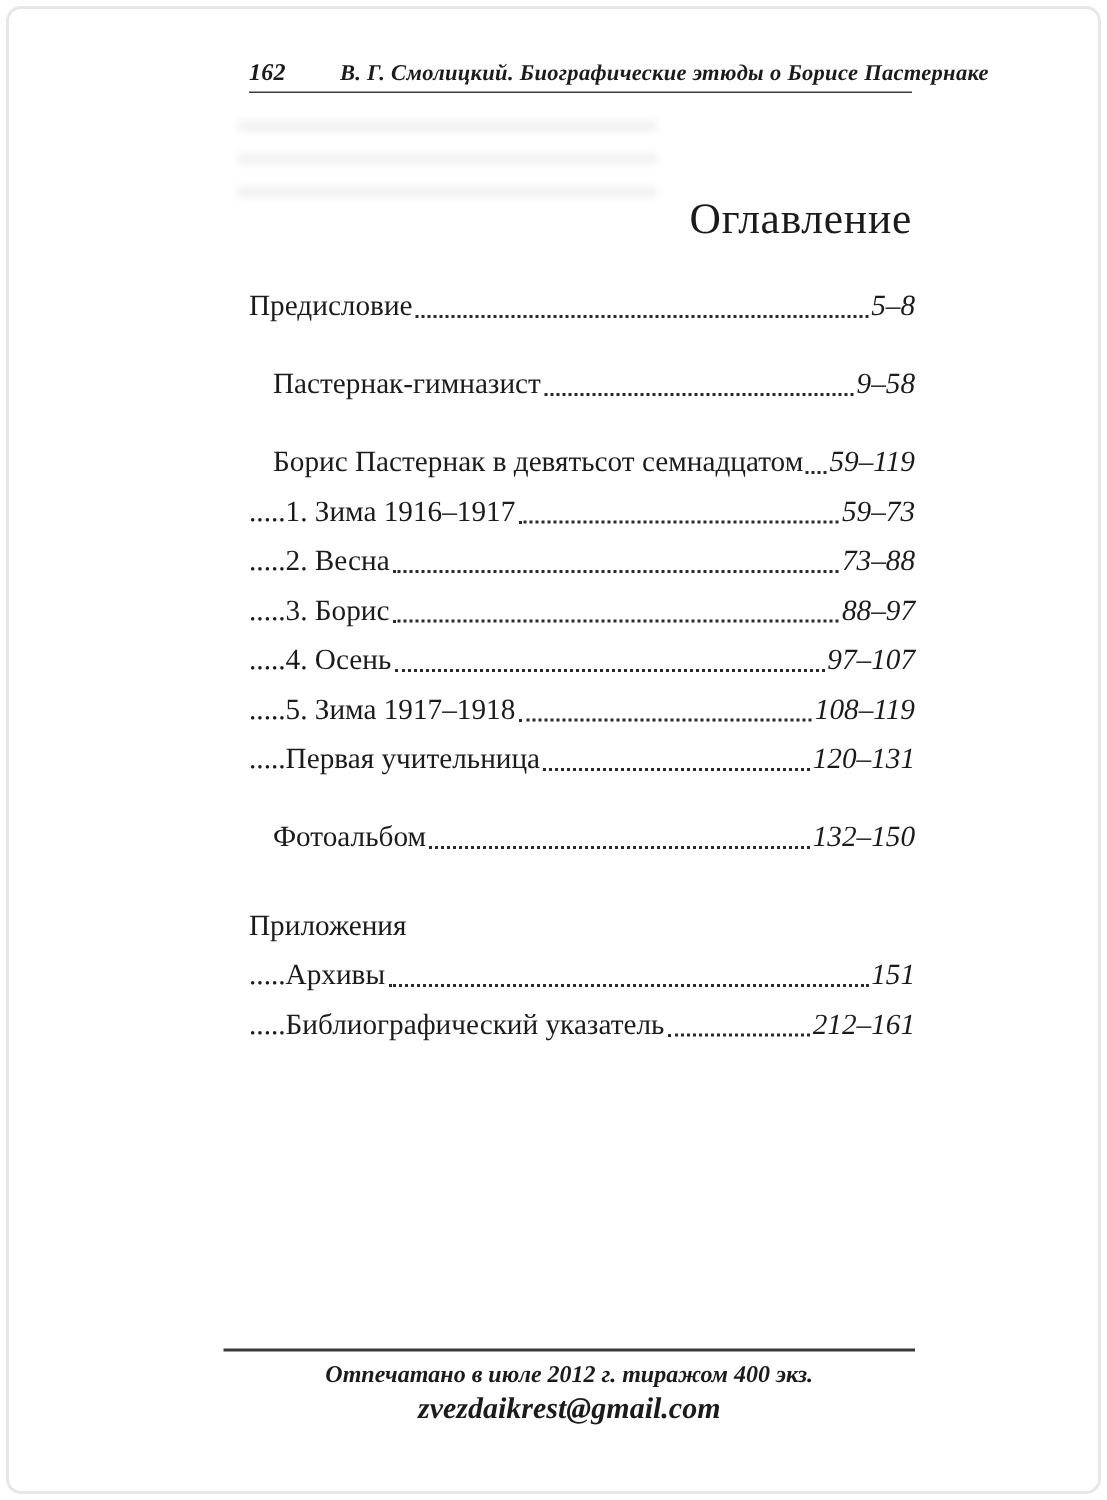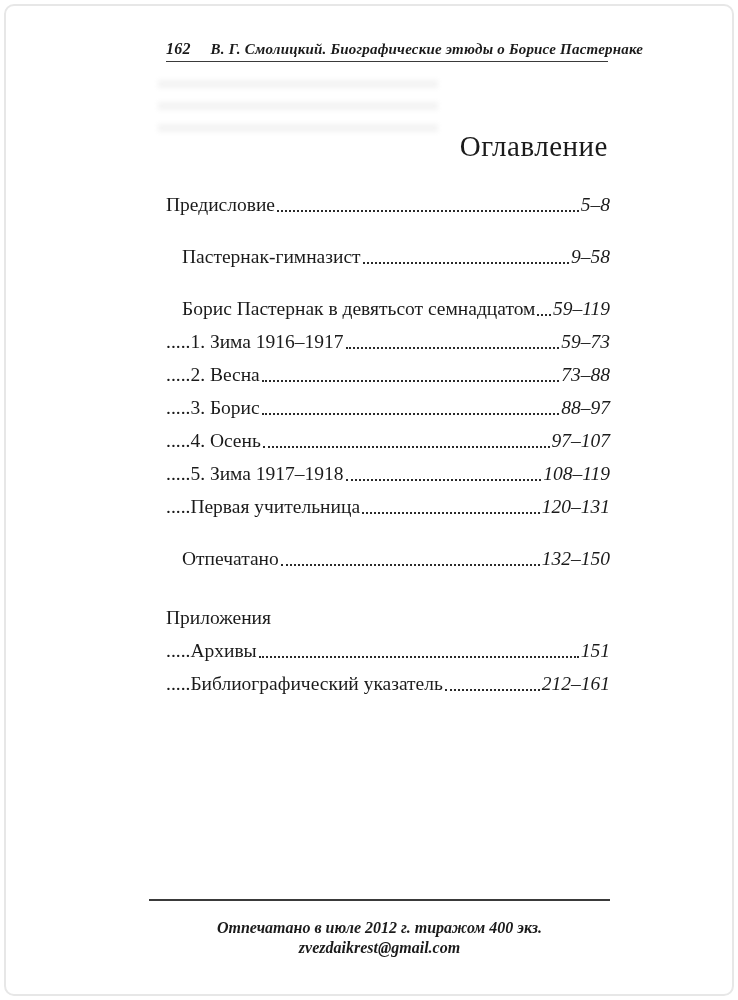--- a/index.html
+++ b/index.html
@@ -61,20 +61,21 @@
     font-size: 15px;
     letter-spacing: 0.2px;
   }
   .running-header .pagenum {
     font-weight: 700;
     font-size: 16px;
   }
   .running-header .running-title {
     font-weight: 600;
     white-space: nowrap;
+    margin-left: 16px;
   }
 
   
   .toc-title {
     position: absolute;
     right: 124px;
     top: 124px;
     margin: 0;
     font-size: 29px;
     font-weight: 400;
@@ -118,31 +119,31 @@
     font-style: italic;
   }
 
   
   .colophon {
     position: absolute;
     left: 143px;
     right: 122px;
     top: 893px;
     border-top: 2px solid #3a3a3a;
-    padding-top: 18px;
+    padding-top: 7px;
     text-align: center;
     font-style: italic;
   }
   .colophon .line1 {
     font-size: 16px;
     font-weight: 700;
     margin-bottom: 2px;
   }
   .colophon .line2 {
-    font-size: 16px;
+    font-size: 20px;
     font-weight: 600;
   }
 </style>
 </head>
 <body>
 
 <div class="canvas">
   <div class="photo-frame">
     <div class="page">
 
@@ -206,21 +207,21 @@
         </div>
 
 
         <div class="row">
           <span class="label">.....Первая учительница</span>
           <span class="dots"></span>
           <span class="pages">120–131</span>
         </div>
 
         <div class="row gap">
-          <span class="label">Отпечатано</span>
+          <span class="label">Фотоальбом</span>
           <span class="dots"></span>
           <span class="pages">132–150</span>
         </div>
 
         <div class="row gap-lg">
           <span class="label">Приложения</span>
         </div>
 
         <div class="row">
           <span class="label">.....Архивы</span>

